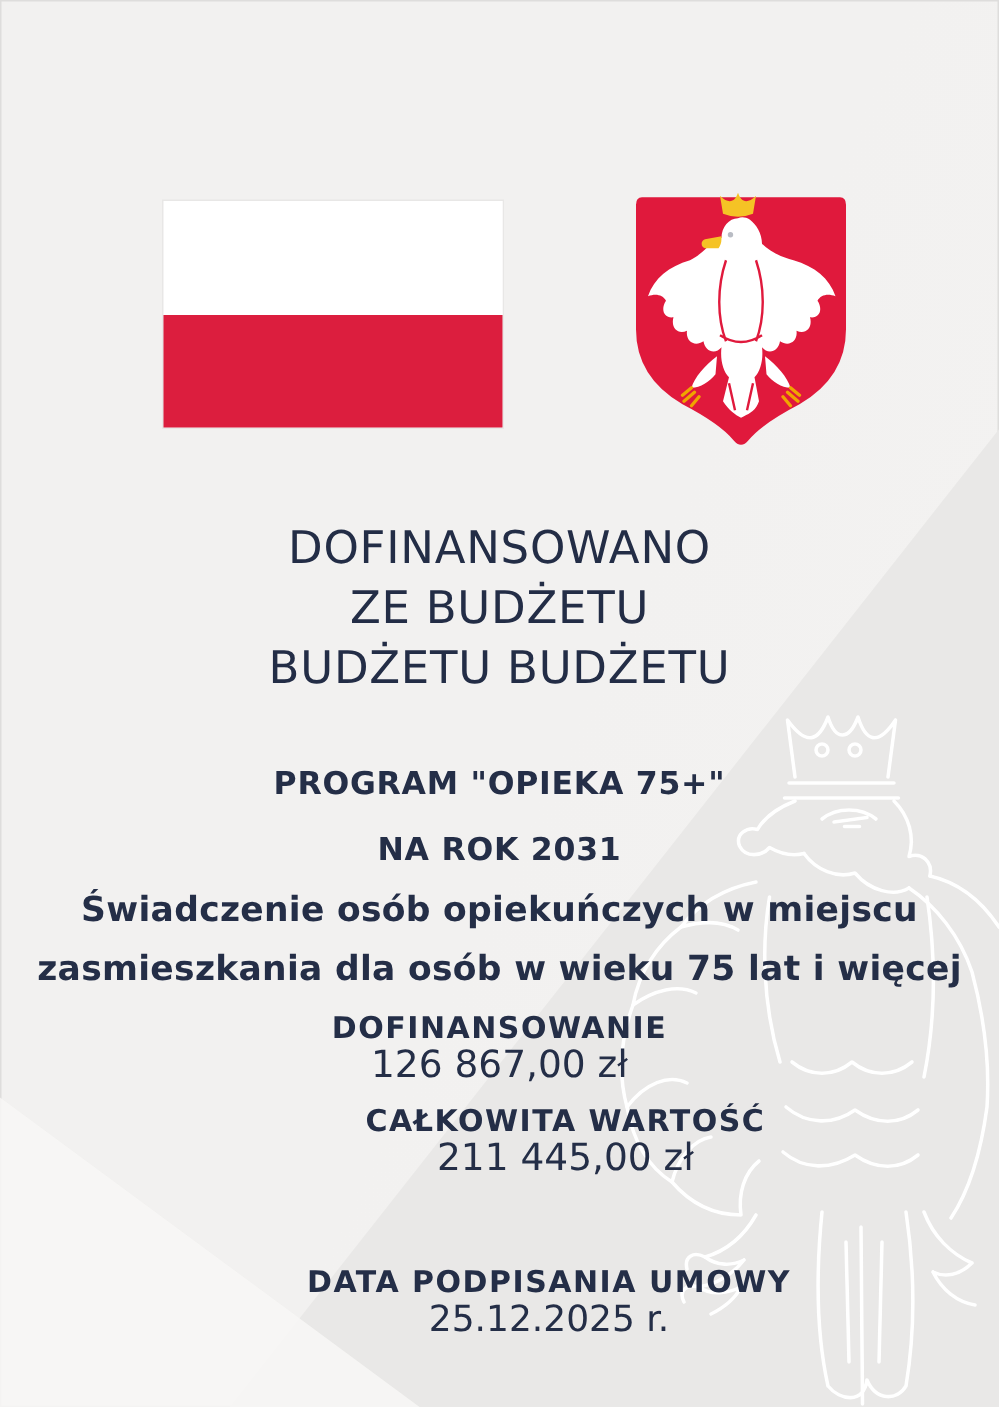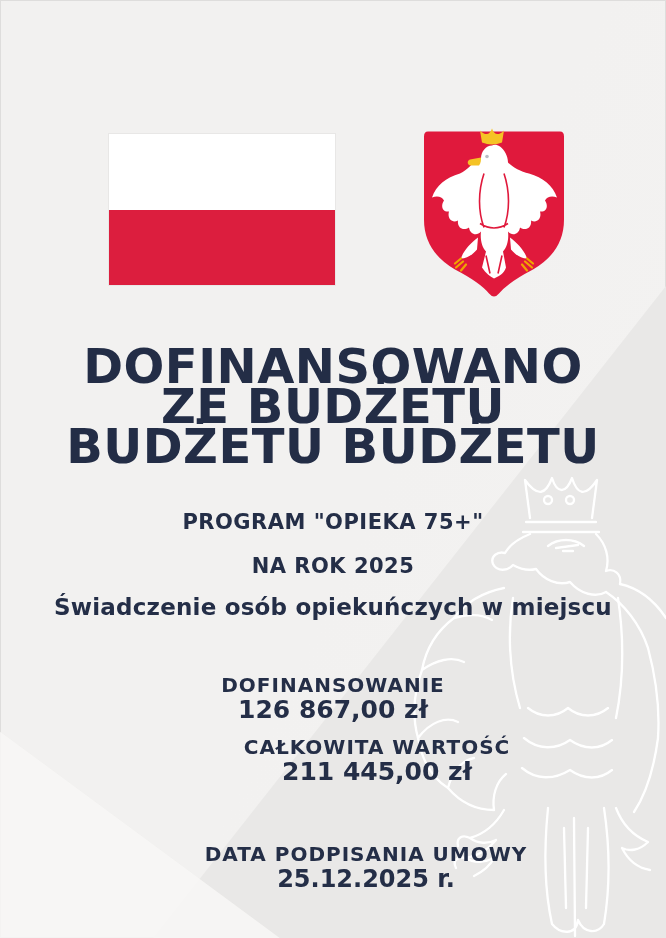--- a/index.html
+++ b/index.html
@@ -23,27 +23,27 @@
   .wm-white{clip-path:polygon(46% 0%,160% 0%,160% 100%,-95% 100%);}
   
   .flag{position:absolute;left:109px;top:134px;width:226px;height:151px;
     box-shadow:0 0 0 1px rgba(0,0,0,0.04);}
   .flag .white{position:absolute;left:0;top:0;width:100%;height:50%;background:#ffffff;}
   .flag .red{position:absolute;left:0;top:50%;width:100%;height:50%;background:#dc1e3e;}
   
   .emblem{position:absolute;left:420px;top:127px;width:148px;height:173px;}
   
   .center{position:absolute;left:0;width:100%;text-align:center;}
-  .heading{top:346px;font-size:48px;line-height:40px;font-weight:700;
+  .heading{top:346px;font-size:30px;line-height:40px;font-weight:400;
     letter-spacing:0.5px;color:#232d46;}
   .program{top:500px;}
   .program .caps{font-size:21px;font-weight:800;line-height:44px;letter-spacing:0.5px;}
   .program .mixed{font-size:23px;font-weight:800;line-height:39px;letter-spacing:0.2px;}
   .amount-label{font-size:20px;font-weight:800;letter-spacing:1px;line-height:22px;}
-  .amount-value{font-size:25px;font-weight:700;letter-spacing:0;line-height:28px;}
+  .amount-value{font-size:25px;font-weight:400;letter-spacing:0;line-height:28px;}
   .blk-funding{top:674px;}
   .blk-total{top:736px;padding-left:44px;}
   .blk-date{top:843px;padding-left:33px;}
   .blk-date .amount-value{font-size:24px;}
 </style>
 </head>
 <body>
 
 <div class="poster">
 
@@ -129,22 +129,23 @@
   </svg>
 
   <div class="center heading">
     <div>DOFINANSOWANO</div>
     <div>ZE BUDŻETU</div>
     <div>BUDŻETU BUDŻETU</div>
   </div>
 
   <div class="center program">
     <div class="caps">PROGRAM "OPIEKA 75+"</div>
-    <div class="caps">NA ROK 2025</div>
+    <div class="caps">NA ROK 2031</div>
     <div class="mixed">Świadczenie osób opiekuńczych w miejscu</div>
+    <div class="mixed">zasmieszkania dla osób w wieku 75 lat i więcej</div>
   </div>
 
   <div class="center blk-funding">
     <div class="amount-label">DOFINANSOWANIE</div>
     <div class="amount-value">126 867,00 zł</div>
   </div>
 
   <div class="center blk-total">
     <div class="amount-label">CAŁKOWITA WARTOŚĆ</div>
     <div class="amount-value">211 445,00 zł</div>

